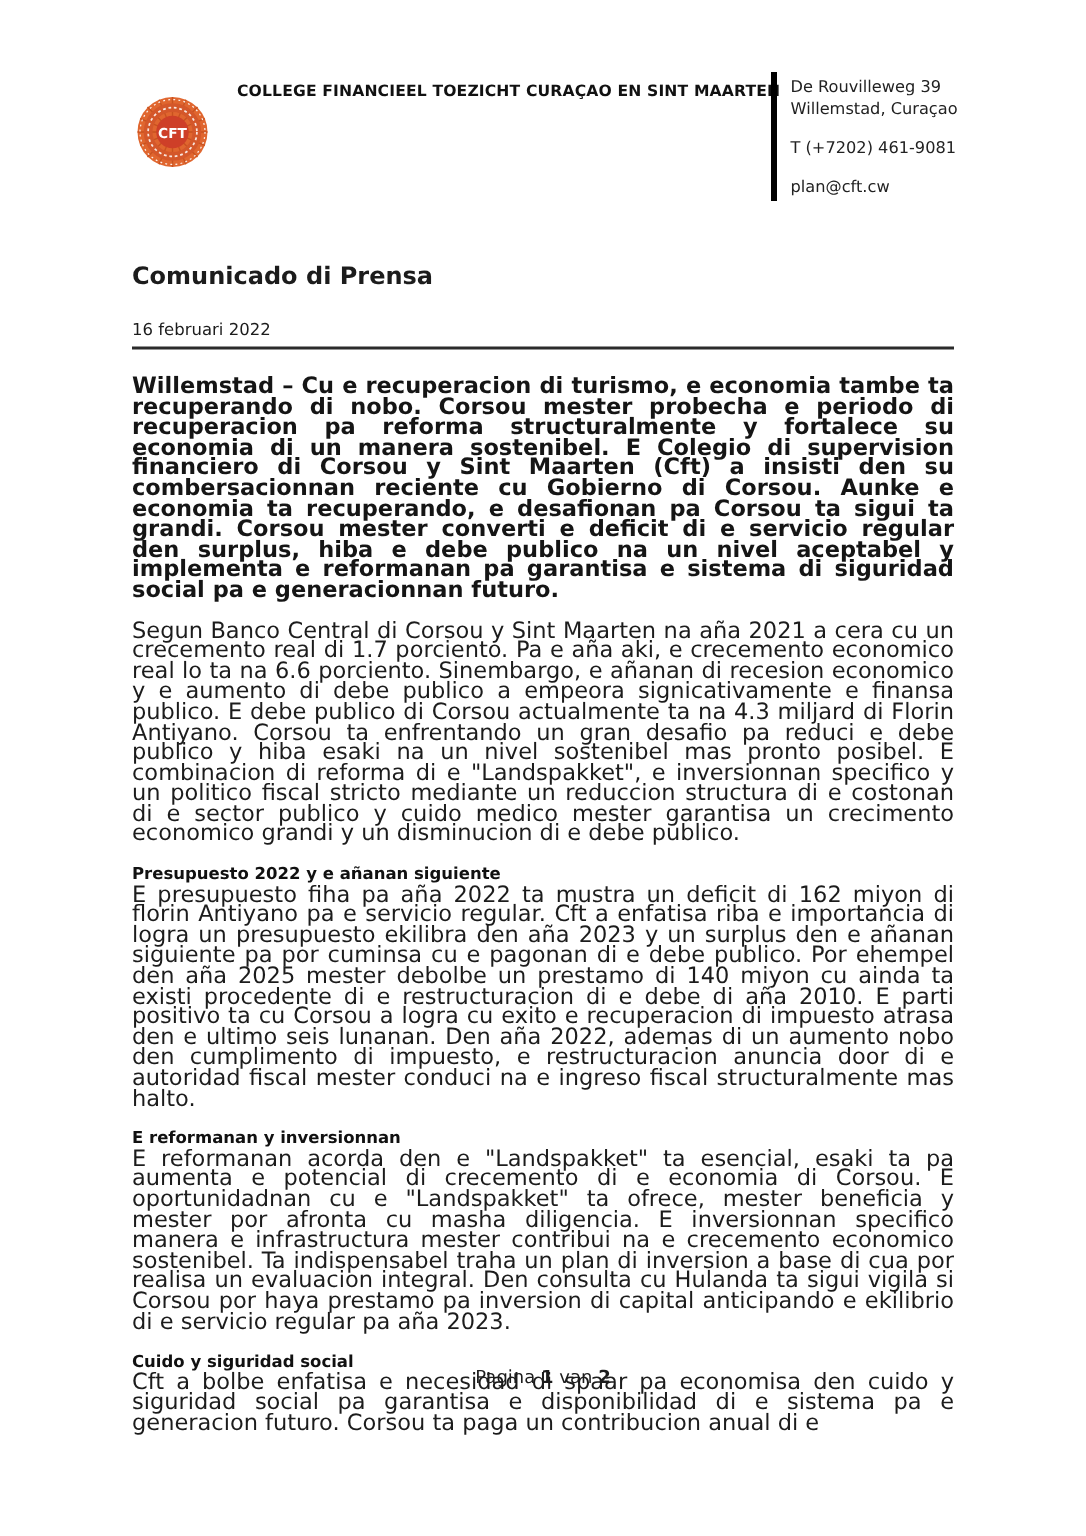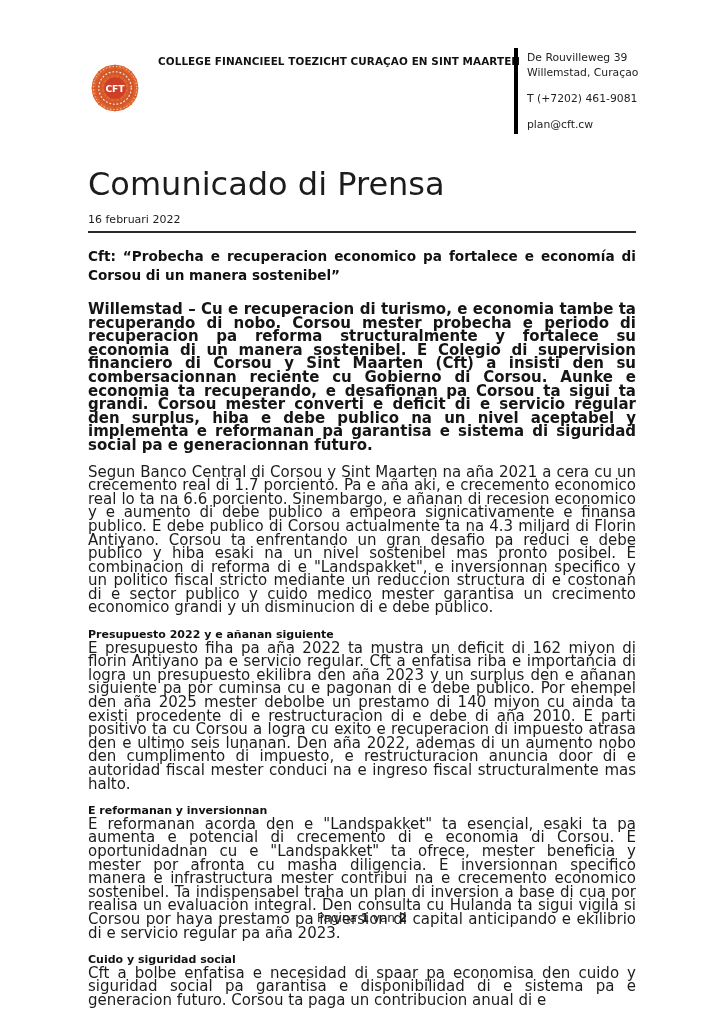--- a/index.html
+++ b/index.html
@@ -20,21 +20,21 @@
     position: absolute; left: 158px; top: 55px; width: 350px;
     text-align: center; font-weight: bold; font-size: 10.4px;
     letter-spacing: 0.1px; color: #111; white-space: nowrap;
   }
   .head-divider { position: absolute; left: 514px; top: 48px; width: 4px; height: 86px; background: #000; }
   .contact { position: absolute; left: 527px; top: 50px; font-size: 10.8px; line-height: 15px; color: #222; }
   .contact .grp { margin-top: 11px; }
 
   
   .content { position: absolute; left: 88px; top: 170px; width: 548px; }
-  .doc-title { font-size: 32px; font-weight: 400; color: #1c1c1c; line-height: 28px; }
+  .doc-title { font-size: 16px; font-weight: 700; color: #1c1c1c; line-height: 28px; }
   .doc-date { font-size: 11px; margin-top: 15px; color: #1c1c1c; }
   .rule { border: none; border-top: 2px solid #2b2b2b; margin-top: 5px; }
   .headline {
     font-size: 13.6px; font-weight: bold; line-height: 19px;
     margin-top: 14px; color: #111; text-align: justify;
   }
   p.body-par {
     font-size: 15px; line-height: 13.6px; text-align: justify;
     margin-top: 13px; color: #1c1c1c;
   }
@@ -87,21 +87,20 @@
       <div class="grp">T (+7202) 461-9081</div>
       <div class="grp">plan@cft.cw</div>
     </div>
   </header>
 
   <main class="content">
     <h1 class="doc-title">Comunicado di Prensa</h1>
     <div class="doc-date">16 februari 2022</div>
     <hr class="rule">
 
-    <h2 class="headline">Cft: “Probecha e recuperacion economico pa fortalece e economía di Corsou di un manera sostenibel”</h2>
 
     <p class="body-par lead">Willemstad – Cu e recuperacion di turismo, e economia tambe ta recuperando di nobo. Corsou mester probecha e periodo di recuperacion pa reforma structuralmente y fortalece su economia di un manera sostenibel. E Colegio di supervision financiero di Corsou y Sint Maarten (Cft) a insisti den su combersacionnan reciente cu Gobierno di Corsou. Aunke e economia ta recuperando, e desafionan pa Corsou ta sigui ta grandi. Corsou mester converti e deficit di e servicio regular den surplus, hiba e debe publico na un nivel aceptabel y implementa e reformanan pa garantisa e sistema di siguridad social pa e generacionnan futuro.</p>
 
     <p class="body-par">Segun Banco Central di Corsou y Sint Maarten na aña 2021 a cera cu un crecemento real di 1.7 porciento. Pa e aña aki, e crecemento economico real lo ta na 6.6 porciento. Sinembargo, e añanan di recesion economico y e aumento di debe publico a empeora signicativamente e finansa publico. E debe publico di Corsou actualmente ta na 4.3 miljard di Florin Antiyano. Corsou ta enfrentando un gran desafio pa reduci e debe publico y hiba esaki na un nivel sostenibel mas pronto posibel. E combinacion di reforma di e "Landspakket", e inversionnan specifico y un politico fiscal stricto mediante un reduccion structura di e costonan di e sector publico y cuido medico mester garantisa un crecimento economico grandi y un disminucion di e debe publico.</p>
 
     <h3 class="sec-head">Presupuesto 2022 y e añanan siguiente</h3>
     <p class="body-par">E presupuesto fiha pa aña 2022 ta mustra un deficit di 162 miyon di florin Antiyano pa e servicio regular. Cft a enfatisa riba e importancia di logra un presupuesto ekilibra den aña 2023 y un surplus den e añanan siguiente pa por cuminsa cu e pagonan di e debe publico. Por ehempel den aña 2025 mester debolbe un prestamo di 140 miyon cu ainda ta existi procedente di e restructuracion di e debe di aña 2010. E parti positivo ta cu Corsou a logra cu exito e recuperacion di impuesto atrasa den e ultimo seis lunanan. Den aña 2022, ademas di un aumento nobo den cumplimento di impuesto, e restructuracion anuncia door di e autoridad fiscal mester conduci na e ingreso fiscal structuralmente mas halto.</p>
 
     <h3 class="sec-head">E reformanan y inversionnan</h3>
     <p class="body-par">E reformanan acorda den e "Landspakket" ta esencial, esaki ta pa aumenta e potencial di crecemento di e economia di Corsou. E oportunidadnan cu e "Landspakket" ta ofrece, mester beneficia y mester por afronta cu masha diligencia. E inversionnan specifico manera e infrastructura mester contribui na e crecemento economico sostenibel. Ta indispensabel traha un plan di inversion a base di cua por realisa un evaluacion integral. Den consulta cu Hulanda ta sigui vigila si Corsou por haya prestamo pa inversion di capital anticipando e ekilibrio di e servicio regular pa aña 2023.</p>

